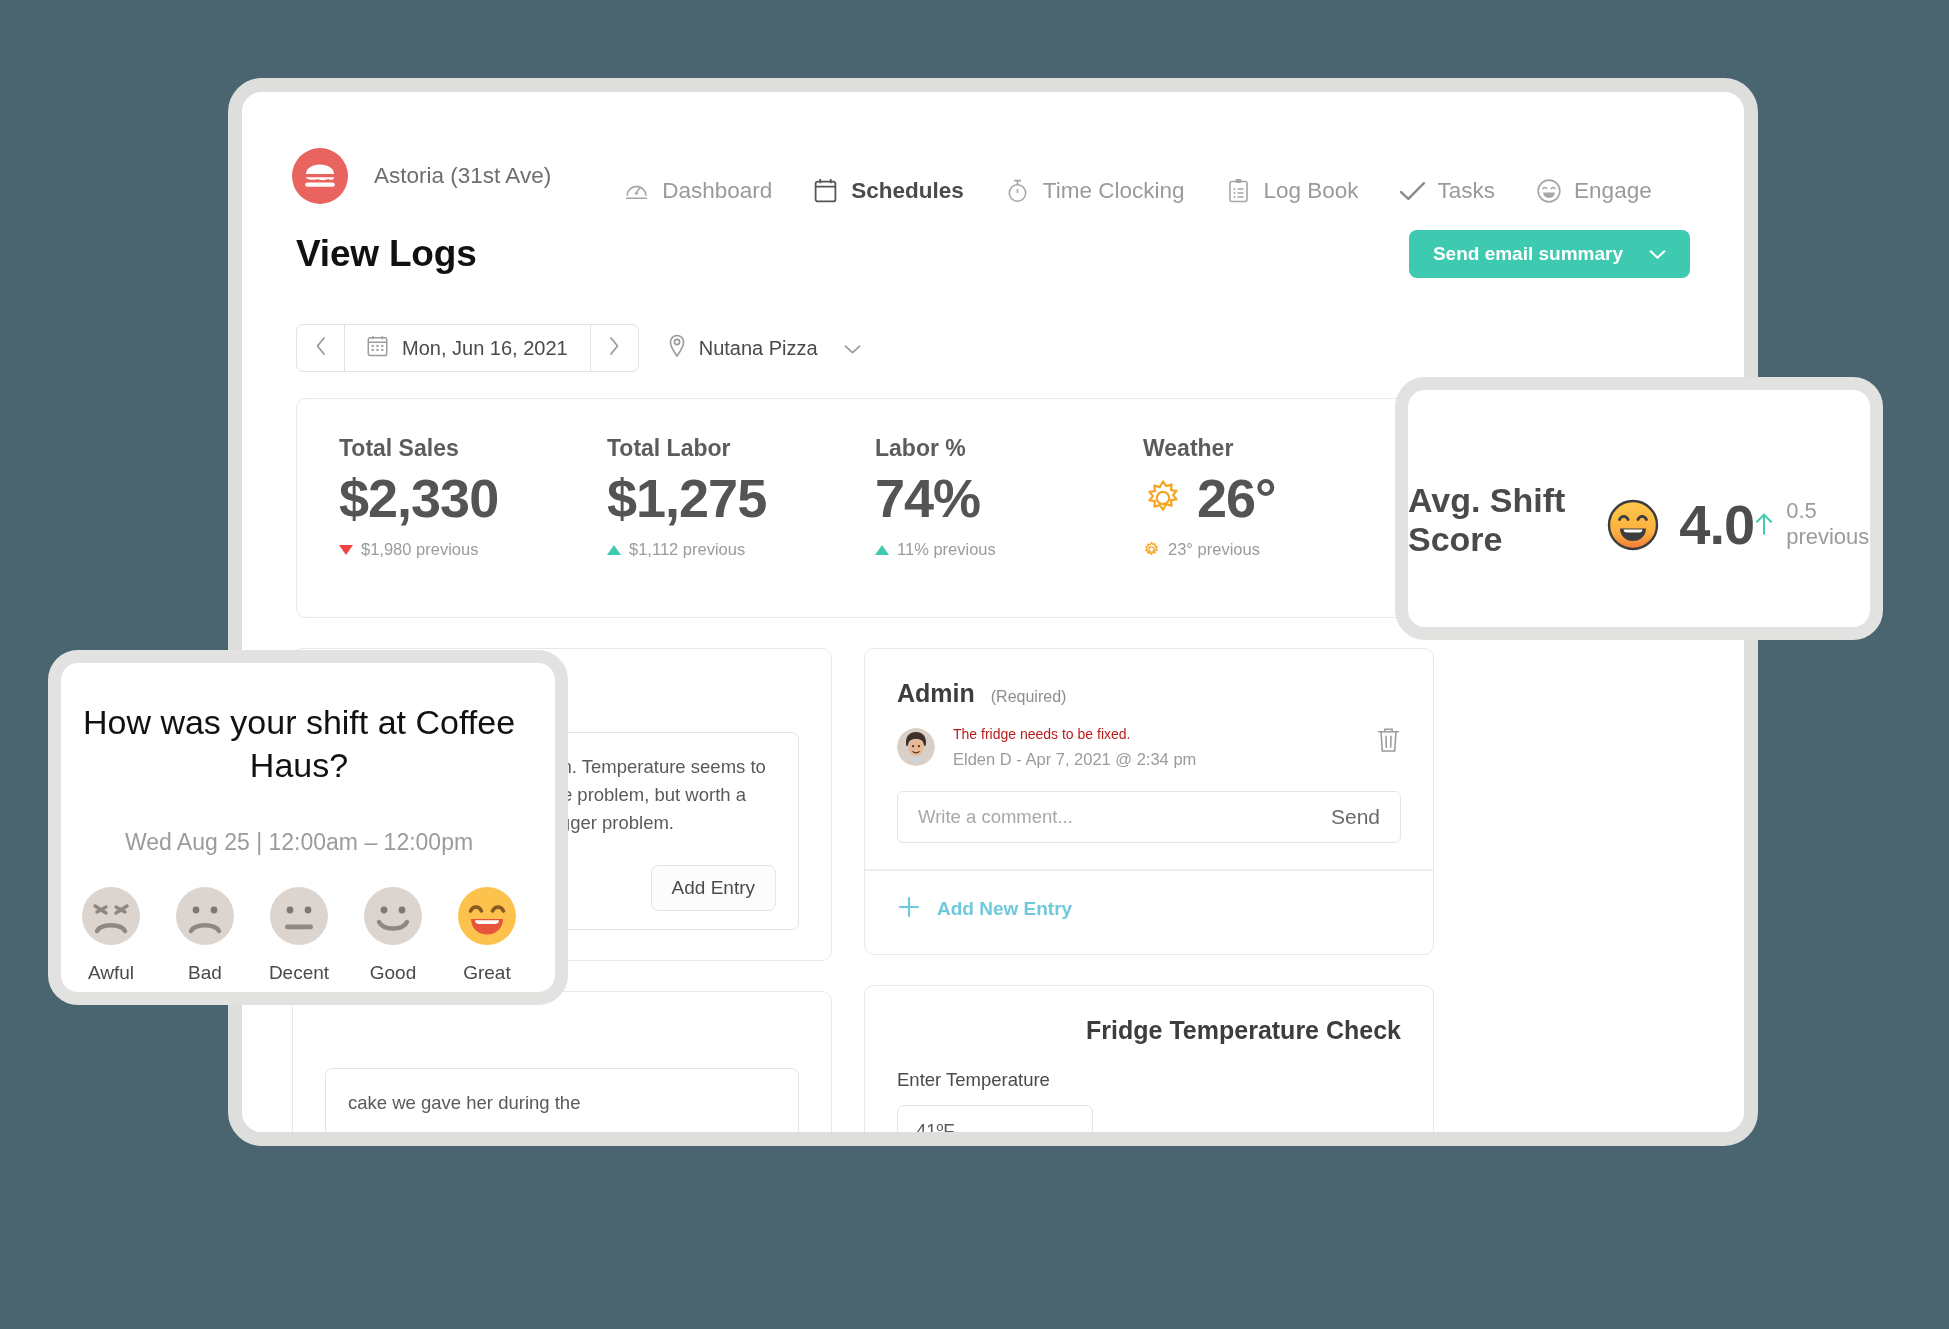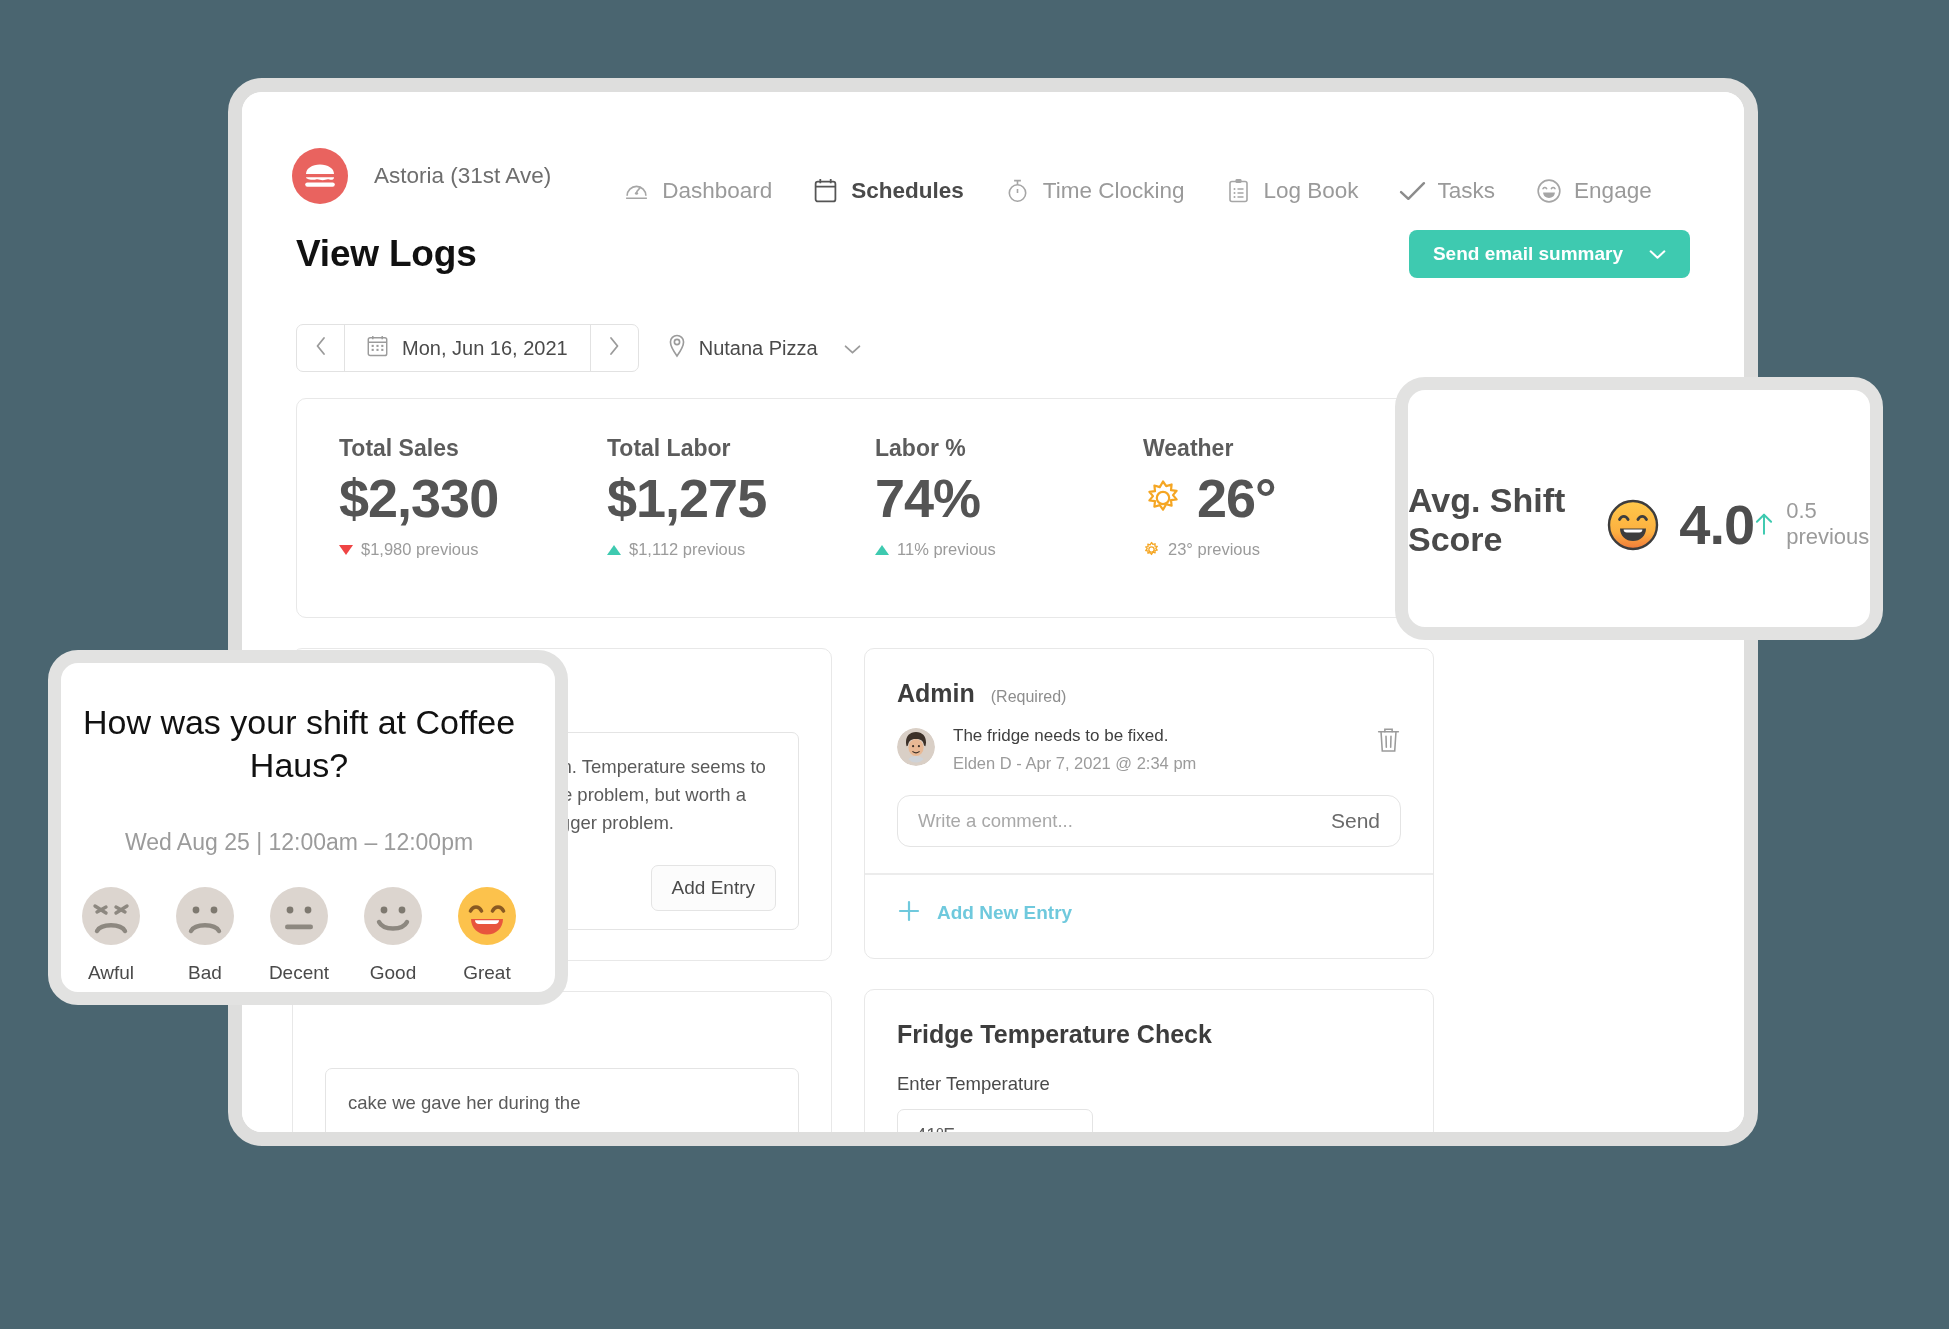--- a/index.html
+++ b/index.html
@@ -94,41 +94,41 @@
   
   .panels { display: flex; gap: 32px; padding: 30px 0 0 50px; }
   .col-left { width: 540px; }
   .col-right { width: 570px; }
   .panel {
     border: 1.5px solid #e8e8e8; border-radius: 10px;
     background: #fff; padding: 30px 32px;
     margin-bottom: 30px;
   }
   .panel-title { font-size: 25px; color: #3d3d3d; font-weight: normal; margin-bottom: 24px; }
-  .panel-title.bold { font-weight: bold; }
+  .panel-title.bold { font-weight: bold; text-align: right; }
   .panel-title-row { display: flex; align-items: baseline; gap: 16px; margin-bottom: 18px; }
   .req { font-size: 16px; color: #8d8d8d; }
 
   .entrybox { border: 1.5px solid #e4e4e4; border-radius: 7px; padding: 20px 22px 18px 22px; }
   .entrytext { font-size: 18.5px; line-height: 1.52; color: #5a5a5a; }
   .entry-actions { display: flex; justify-content: flex-end; margin-top: 28px; }
   .btn-ghost {
     border: 1.5px solid #e4e4e4; border-radius: 7px; background: #fcfcfc;
     font-size: 19px; color: #4a4a4a; padding: 0 20px; height: 46px; cursor:pointer;
     display:flex;align-items:center;
   }
 
   .comment-row { display: flex; gap: 18px; align-items: flex-start; position: relative; }
   .avatar { width: 38px; height: 38px; border-radius: 50%; overflow: hidden; flex-shrink: 0; margin-top: 2px;}
-  .comment-text { font-size: 17px; color: #404040; }
+  .comment-text { font-size: 14px; color: #b91c1c; }
   .comment-meta { font-size: 16.5px; color: #9b9b9b; margin-top: 8px; }
   .trash { position: absolute; right: 0; top: 0; cursor: pointer; }
 
   .comment-input {
-    margin-top: 22px; border: 1.5px solid #e4e4e4; border-radius: 13px;
+    margin-top: 22px; border: 1.5px solid #e4e4e4; border-radius: 6px;
     height: 52px; display: flex; align-items: center; justify-content: space-between;
     padding: 12px 20px;
   }
   .comment-ph { font-size: 18.5px; color: #a8a8a8; }
   .send-lbl { font-size: 21px; color: #6a6a6a; cursor:pointer; }
   .divider { height: 1.5px; background: #ececec; margin: 26px -32px 0 -32px; }
   .addnew { display: flex; align-items: center; gap: 16px; color: #6fc9dd; font-size: 19px; font-weight: bold; margin-top: 24px; cursor:pointer;}
 
   .field-label { font-size: 18.5px; color: #4a4a4a; margin-bottom: 14px; }
   .field-input {

